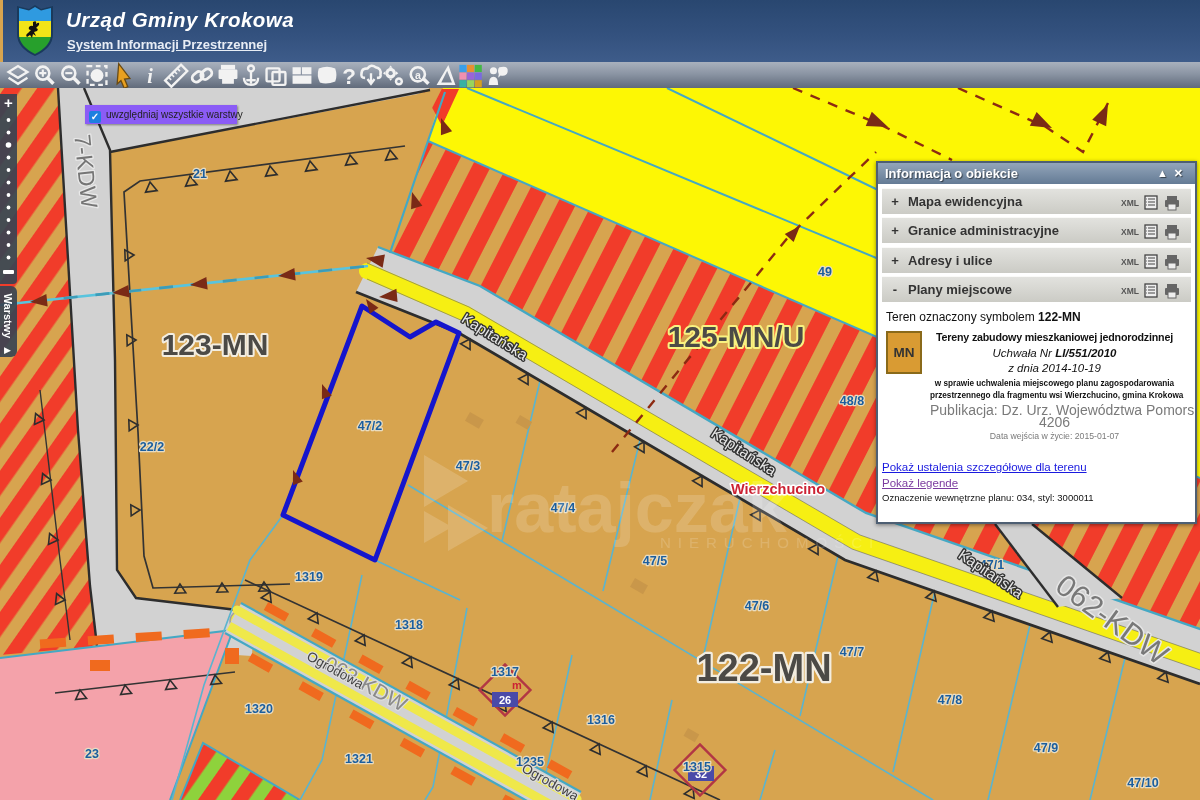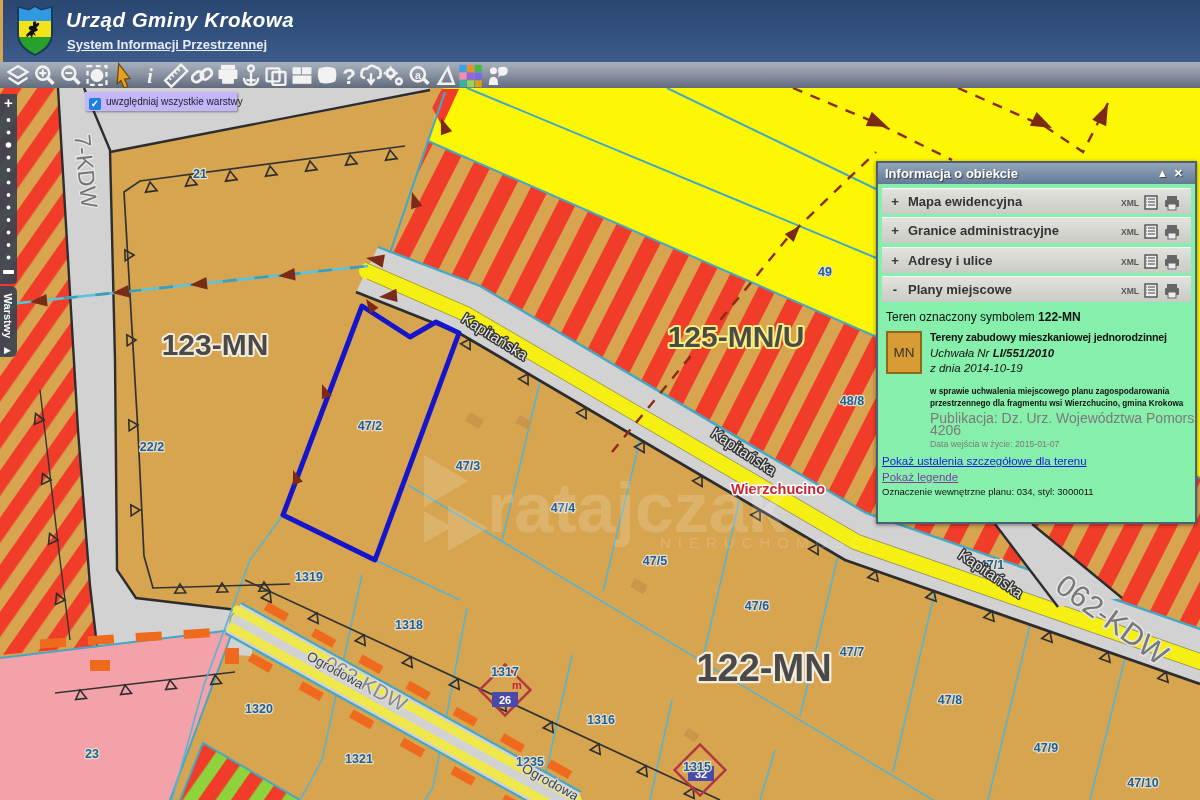--- a/index.html
+++ b/index.html
@@ -8,35 +8,35 @@
   #hdr{position:absolute;left:3px;top:0;width:1200px;height:62px;
        background:linear-gradient(180deg,#294770 0%,#33517e 55%,#3e5c8a 100%);}
   #hdr .t1{position:absolute;left:63px;top:8px;color:#fff;font-size:20.5px;
        font-weight:bold;font-style:italic;letter-spacing:.5px;}
   #hdr .t2{position:absolute;left:64px;top:37px;color:#e8edf5;font-size:13px;
        font-weight:bold;text-decoration:underline;}
   #tbar{position:absolute;left:0;top:62px;width:1200px;height:27px;
        background:linear-gradient(180deg,#a9b1bd 0%,#8a94a3 45%,#5e6878 100%);
        border-bottom:3px solid #272c33;}
   #map{position:absolute;left:0;top:88px;}
-  #chk{position:absolute;left:85px;top:92px;width:152px;height:19px;white-space:nowrap;
-       background:#c4b5fd;box-shadow:1px 1px 2px rgba(0,0,0,.4);
+  #chk{position:absolute;left:85px;top:105px;width:152px;height:19px;white-space:nowrap;
+       background:#8b5cf6;box-shadow:1px 1px 2px rgba(0,0,0,.4);
        font-size:10px;color:#222;line-height:19px;}
   #chk .box{display:inline-block;width:12px;height:12px;background:#1d7fe0;
        border-radius:2px;margin:0 5px 0 4px;vertical-align:-2px;
        color:#fff;font-size:10px;line-height:12px;text-align:center;font-weight:bold;}
   #slider{position:absolute;left:0;top:94px;width:17px;height:190px;
        background:rgba(56,68,82,.92);border-radius:0 0 4px 0;color:#fff;}
   #wtab{position:absolute;left:0;top:286px;width:17px;height:71px;
        background:rgba(56,68,82,.92);border-radius:0 6px 6px 0;}
   #wtab .w{position:absolute;left:-20px;top:24px;width:56px;transform:rotate(90deg);
        transform-origin:center;color:#fff;font-size:11px;font-weight:bold;display:block;text-align:center;}
   #wtab .a{position:absolute;left:4px;bottom:2px;color:#fff;font-size:9px;}
   #panel{position:absolute;left:876px;top:161px;width:317px;height:359px;overflow:hidden;
-       background:#86efac;border:2px solid #4e5f73;box-shadow:0 1px 4px rgba(0,0,0,.45);}
+       background:#ffffff;border:2px solid #4e5f73;box-shadow:0 1px 4px rgba(0,0,0,.45);}
   #ptitle{height:21px;background:linear-gradient(180deg,#93a5ba,#647b95);
        color:#fff;font-weight:bold;font-size:13px;line-height:21px;padding-left:7px;
        text-shadow:1px 1px 1px rgba(0,0,0,.55);}
   #ptitle .btns{float:right;margin-right:6px;font-size:11px;letter-spacing:6px;}
   .sect{height:25px;margin:3.5px 4px 0 4px;background:linear-gradient(180deg,#e2e2de,#cbcbc5);
        border-top:1px solid #fafaf8;color:#333;font-weight:bold;font-size:13px;
        line-height:25px;position:relative;}
   .sect .pm{display:inline-block;width:26px;text-align:center;}
   .sect .ric{position:absolute;right:8px;top:4px;}
   .pbody{padding:5px 16px 0 8px;font-size:12px;color:#111;}
@@ -438,30 +438,30 @@
 <g fill="#666">
             <rect x="46" y="3" width="10" height="4"></rect>
             <rect x="44" y="7" width="14" height="7" rx="1"></rect>
             <rect x="47" y="11" width="8" height="6" fill="#eee" stroke="#666" stroke-width="1"></rect>
           </g>
         </svg></span></div>
   <div class="pbody">
 <div style="margin:3px 0 0 0;font-size:12px;">Teren oznaczony symbolem <b>122-MN</b></div>
 <div style="margin-top:7px;">
  <div style="float:left;width:32px;height:39px;background:#d99b33;border:2px solid #8a6a1a;
-      text-align:center;line-height:39px;font-weight:normal;color:#333;font-size:13.5px;">MN</div>
- <div style="margin-left:44px;">
+      text-align:center;line-height:39px;font-weight:bold;color:#333;font-size:13.5px;">MN</div>
+ <div style="margin-left:44px;text-align:center;">
   <div style="font-weight:bold;font-size:10.7px;letter-spacing:-0.2px;white-space:nowrap;">Tereny zabudowy mieszkaniowej jednorodzinnej</div>
   <div style="font-style:italic;font-size:11.5px;margin-top:4px;">Uchwała Nr <b>LI/551/2010</b></div>
   <div style="font-style:italic;font-size:11.5px;margin-top:3px;">z dnia 2014-10-19</div>
-  <div style="font-size:8.2px;margin-top:12px;font-weight:bold;line-height:12px;white-space:nowrap;">w sprawie uchwalenia miejscowego planu zagospodarowania<br>przestrzennego dla fragmentu wsi Wierzchucino, gmina Krokowa</div>
+  <div style="font-size:8.2px;margin-top:4px;font-weight:bold;line-height:12px;white-space:nowrap;">w sprawie uchwalenia miejscowego planu zagospodarowania<br>przestrzennego dla fragmentu wsi Wierzchucino, gmina Krokowa</div>
   <div style="font-size:14px;color:#7a7a7a;margin-top:2px;line-height:12px;white-space:nowrap;">Publikacja: Dz. Urz. Województwa Pomorskiego z 2014-12-01, poz.<br>4206</div>
   <div style="font-size:8.7px;color:#7a7a7a;margin-top:3px;">Data wejścia w życie: 2015-01-07</div>
  </div>
  <div style="clear:both;"></div>
 </div>
-<div style="margin-top:6px;margin-left:-4px;">
+<div style="margin-top:20px;margin-left:-4px;">
  <a class="lnk" href="#">Pokaż ustalenia szczegółowe dla terenu</a>
  <a class="lnk vis" href="#">Pokaż legende</a>
 </div>
 <div style="font-size:9.5px;margin-top:2px;margin-left:-4px;">Oznaczenie wewnętrzne planu: 034, styl: 3000011</div>
 </div>
 </div>
 
 </body></html>

